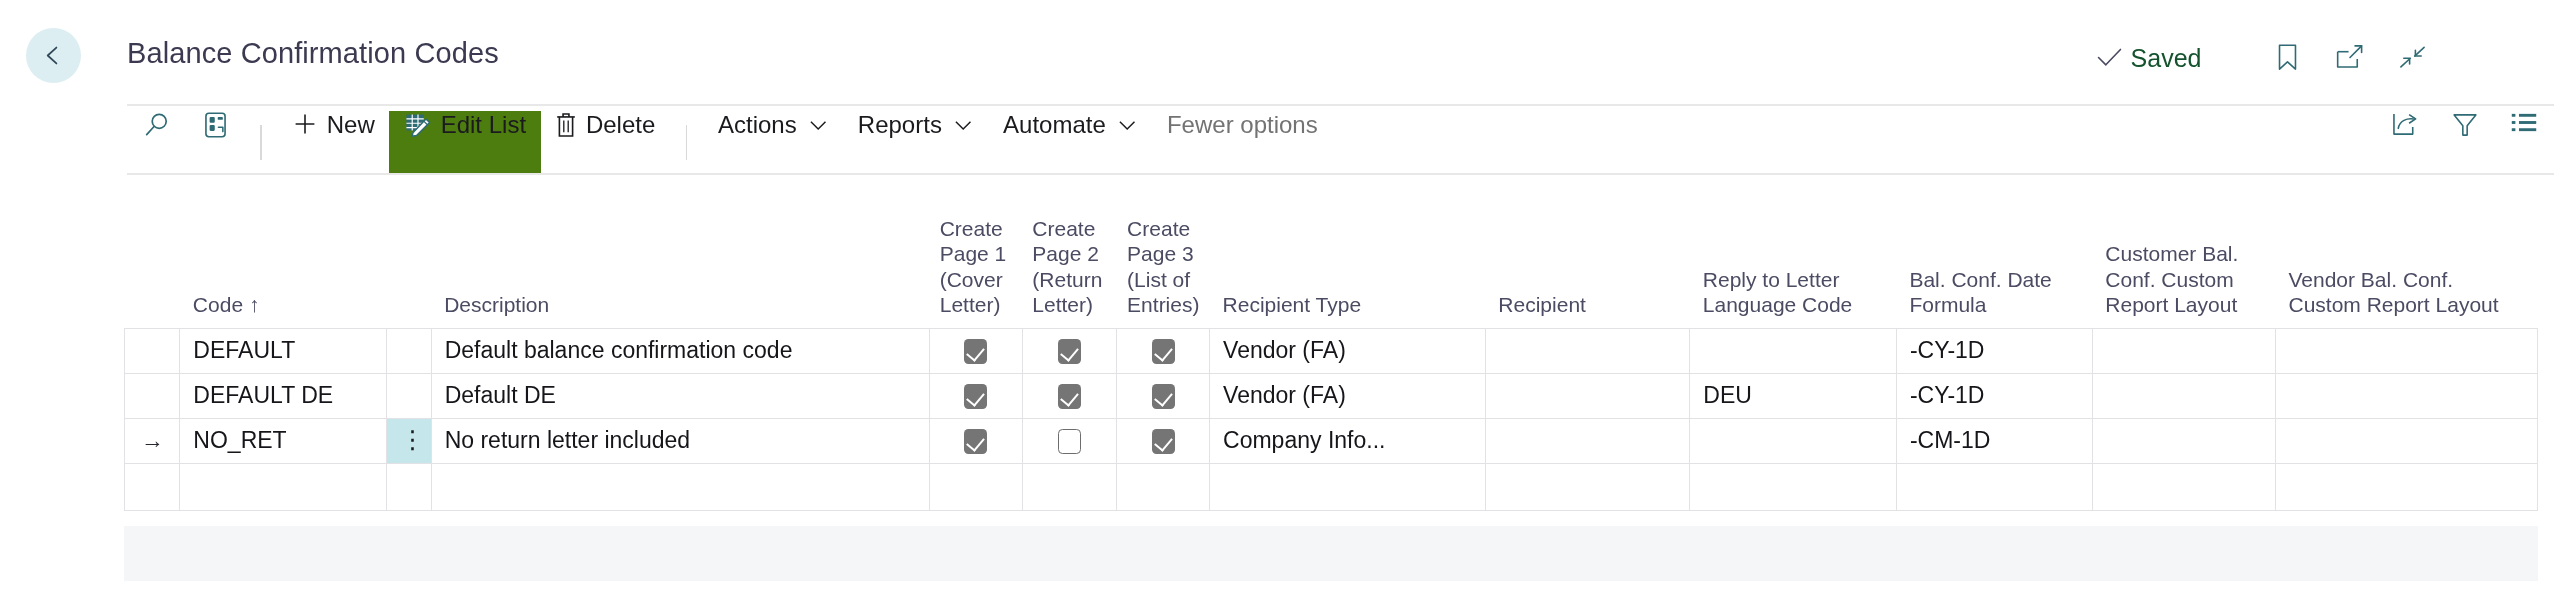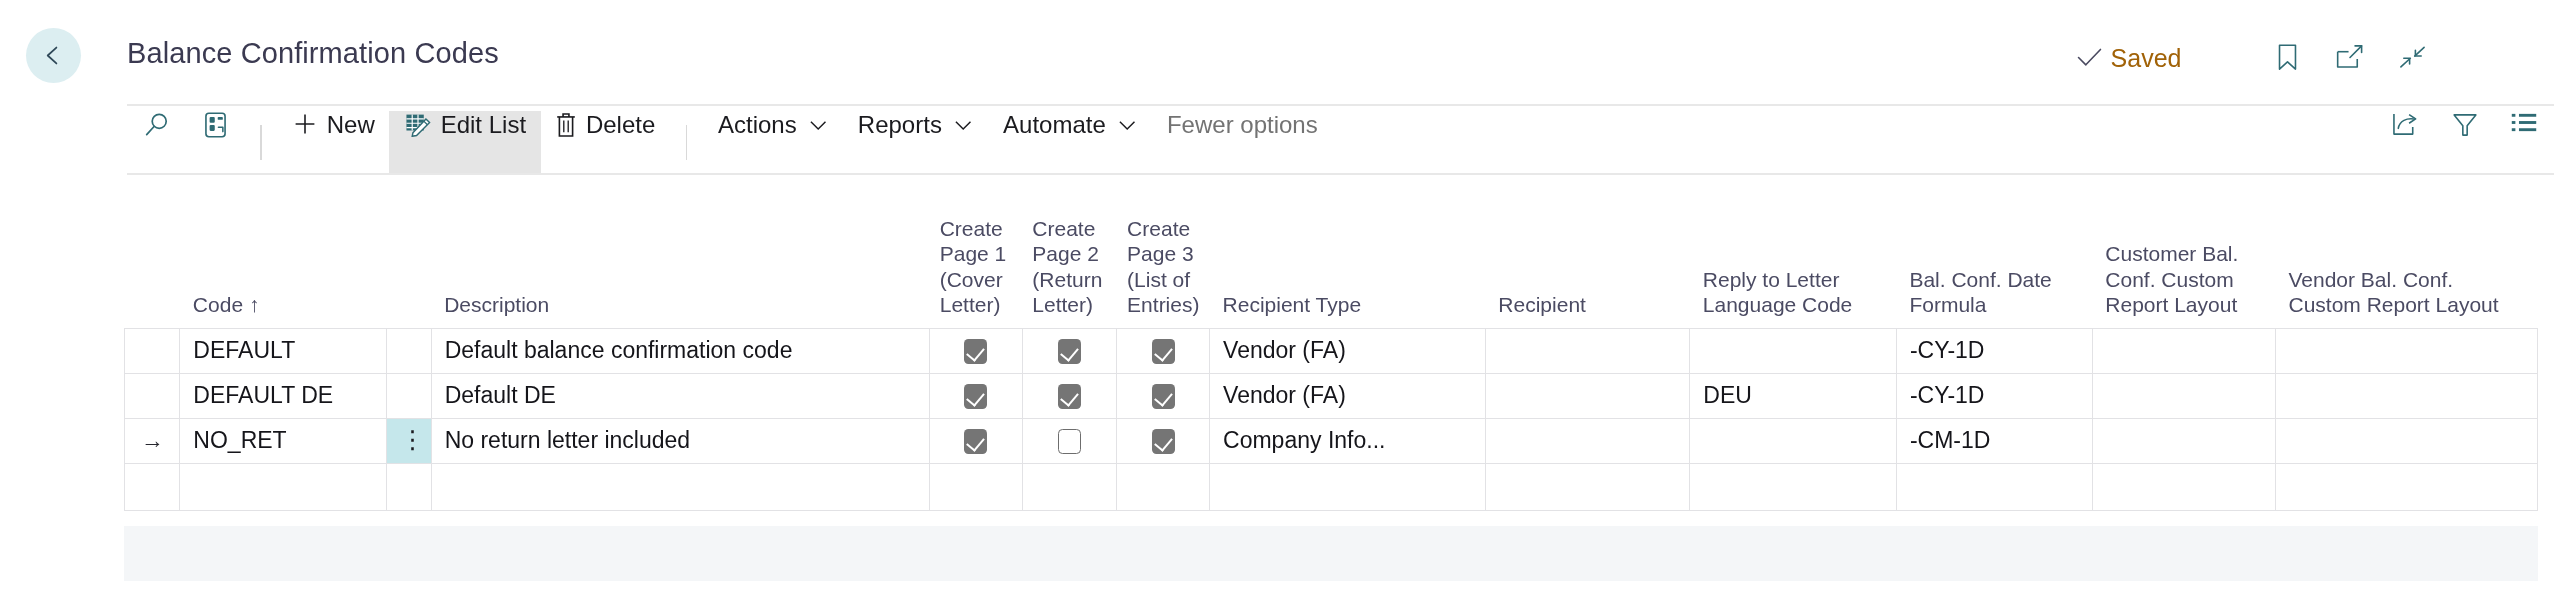--- a/index.html
+++ b/index.html
@@ -38,23 +38,23 @@
     color: #3b3a51;
     letter-spacing: 0.1px;
     white-space: nowrap;
   }
   .topright {
     position: absolute; right: 22px; top: 36px;
     display: flex; align-items: center; gap: 0px;
   }
   .saved {
     display: flex; align-items: center; gap: 8.7px;
-    color: #a16207;
+    color: #14532d;
     font-size: 25px;
-    margin-right: 70px;
+    margin-right: 50px;
     white-space: nowrap;
   }
   .icon-btn {
     width: 52px; height: 45px;
     display: flex; align-items: center; justify-content: center;
     cursor: pointer;
     margin-left: 10.2px;
   }
 
   
@@ -70,21 +70,21 @@
   .ribbon-item {
     display: flex; align-items: flex-start; gap: 8.7px;
     height: 63px;
     padding: 0 14.6px;
     font-size: 24px;
     color: #1b1b1f;
     cursor: pointer;
     white-space: nowrap;
   }
   .ribbon-item.icon-only { padding: 0 16px; }
-  .ribbon-item.active { background: #e5e5e5; }
+  .ribbon-item.active { background: #4d7c0f; }
   .ribbon-item.muted { color: #737373; }
   .ribbon-div {
     width: 1.5px; height: 35px; background: #d9d9d9;
     margin: 0 16px;
   }
   .ribbon-spacer { flex: 1 1 auto; }
   .chev { margin-left: 2.9px; }
   .ribbon-bottom-sep {
     position: absolute; left: 127px; top: 173px;
     width: 2427px; height: 1.5px; background: #e8e8e8;

